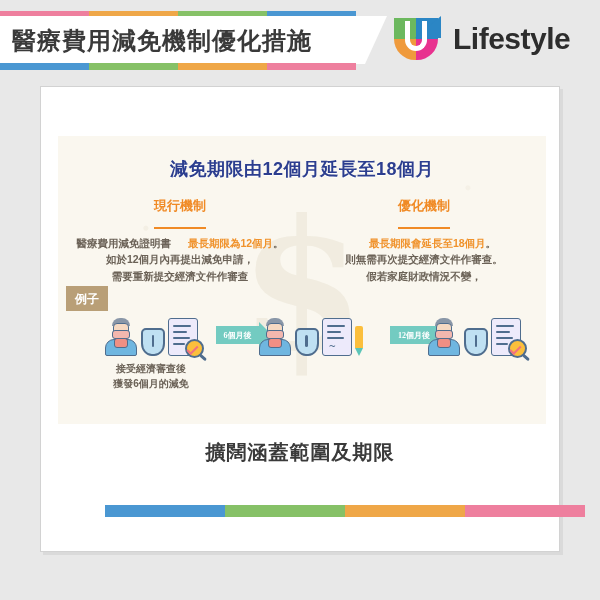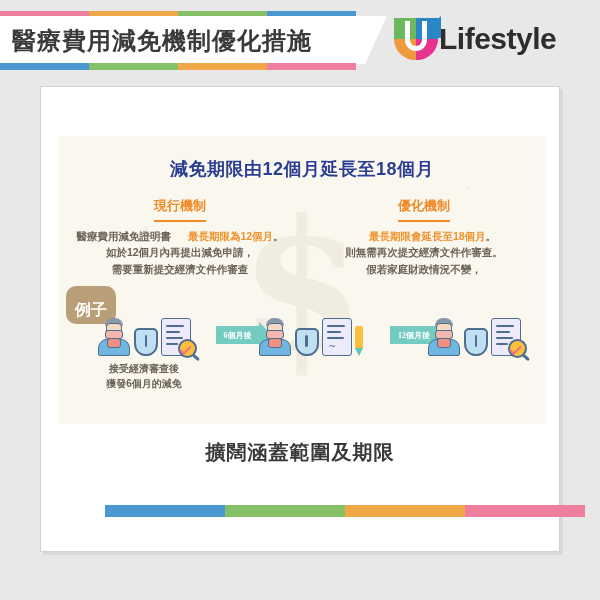--- a/index.html
+++ b/index.html
@@ -24,21 +24,21 @@
   .hdr-white:after {
     content: ""; position: absolute; right: -22px; top: 0;
     border-top: 48px solid #ffffff; border-right: 22px solid transparent;
   }
   .hdr-title {
     position: absolute; left: 12px; top: 24px; width: 352px; height: 34px;
     display: flex; align-items: center;
     font-size: 24px; font-weight: bold; color: #3a3a3a; letter-spacing: 1px;
     white-space: nowrap;
   }
-  .logo { position: absolute; left: 394px; top: 18px; display: flex; align-items: center; gap: 1px; }
+  .logo { position: absolute; left: 394px; top: 18px; display: flex; align-items: center; gap: 15px; }
   .logo-mark { position: relative; width: 44px; height: 42px; }
   .logo-mark .q { position: absolute; width: 22px; height: 21px; }
   .logo-mark .q1 { left: 0; top: 0; background: #6cb85e; }
   .logo-mark .q2 { left: 22px; top: 0; background: #2b86c5; }
   .logo-mark .q3 { left: 0; top: 21px; background: #ef9a3c; border-bottom-left-radius: 21px; }
   .logo-mark .q4 { left: 22px; top: 21px; background: #e8328f; border-bottom-right-radius: 21px; }
   .logo-mark .swoop {
     position: absolute; right: -3px; top: -2px; width: 26px; height: 22px;
     background: #2b86c5;
     clip-path: polygon(100% 0, 0 100%, 100% 100%);
@@ -77,36 +77,36 @@
     position: absolute; left: 0; top: 21px; width: 100%;
     text-align: center; font-size: 18px; font-weight: bold;
     color: #2c3e8f; letter-spacing: 0.5px;
     text-shadow: 0 1px 0 rgba(255,255,255,0.9);
   }
 
   .cols { position: absolute; left: 0; top: 60px; width: 100%; display: flex; }
   .col { flex: 1 1 50%; text-align: center; padding: 0 6px; }
   .col-head {
     display: inline-block; font-size: 13px; font-weight: bold;
-    color: #f08a25; border-bottom: 2px solid #f08a25; padding-bottom: 5px;
+    color: #f08a25; border-bottom: 2px solid #f08a25; padding-bottom: 12px;
     margin-bottom: 6px;
   }
   .col-body { font-size: 10.5px; color: #6b6257; line-height: 1.55; font-weight: bold; }
   .hl { color: #f0922b; padding-left: 17px; }
 
   .eg-badge {
     position: absolute; left: 8px; top: 150px;
-    background: #b99f77; color: #ffffff; font-size: 16px; font-weight: bold;
-    padding: 14px 9px 3px; border-radius: 10px;
+    background: #b99f77; color: #ffffff; font-size: 12px; font-weight: bold;
+    padding: 5px 9px 3px; border-radius: 0;
   }
 
   
   .flow { position: absolute; left: 0; top: 176px; width: 100%; height: 110px; }
   .grp { position: absolute; text-align: center; }
-  .grp.g1 { left: 10px; width: 152px; }
+  .grp.g1 { left: 17px; width: 152px; }
   .grp.g2 { left: 172px; width: 160px; }
   .grp.g3 { left: 348px; width: 136px; }
   .icons { display: flex; justify-content: center; align-items: flex-end; gap: 3px; height: 44px; }
   .grp-cap { margin-top: 6px; font-size: 10px; font-weight: bold; color: #6b6257; line-height: 1.45; }
 
   
   .ic-person { position: relative; width: 34px; height: 38px; }
   .ic-person .hair { position: absolute; left: 8px; top: 0; width: 18px; height: 8px; background: #8a97a8; border-radius: 9px 9px 0 0; }
   .ic-person .face { position: absolute; left: 9px; top: 5px; width: 16px; height: 15px; background: #f6d9c2; border: 1.6px solid #4f6d8e; border-radius: 4px; }
   .ic-person .mask { position: absolute; left: 8px; top: 12px; width: 18px; height: 9px; background: #f3b7ae; border: 1.6px solid #4f6d8e; border-radius: 3px; }

